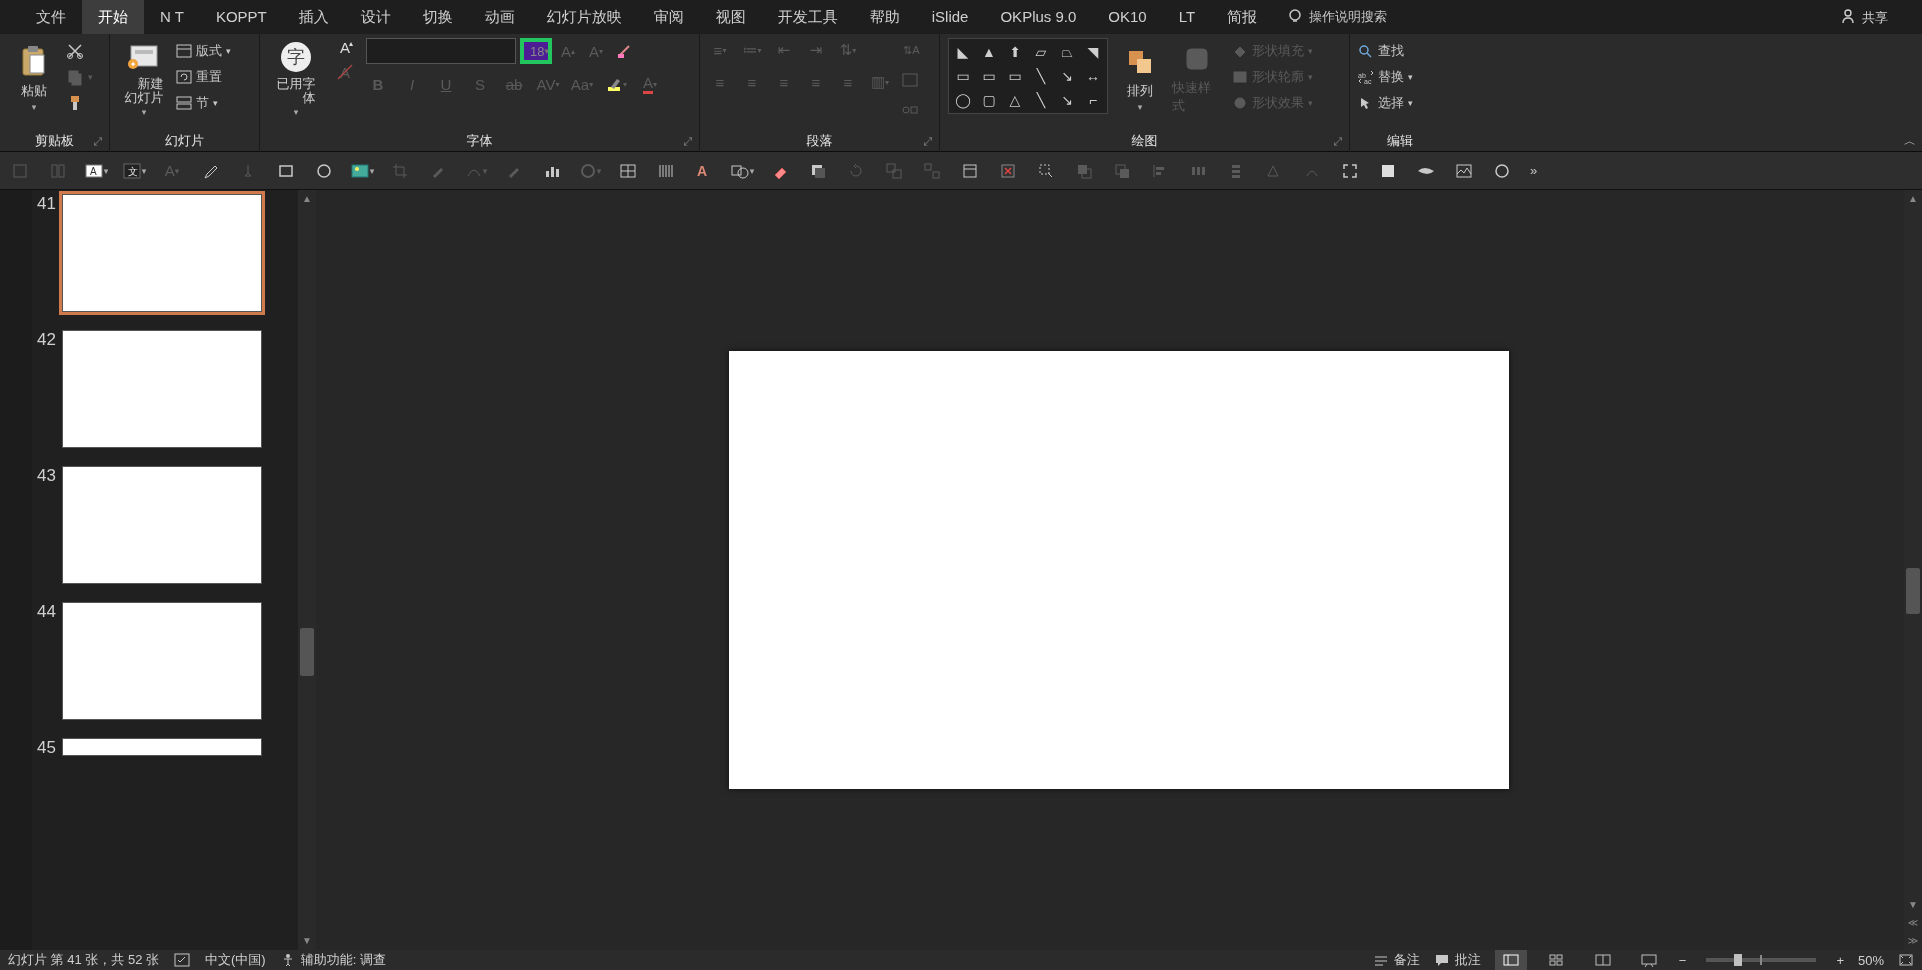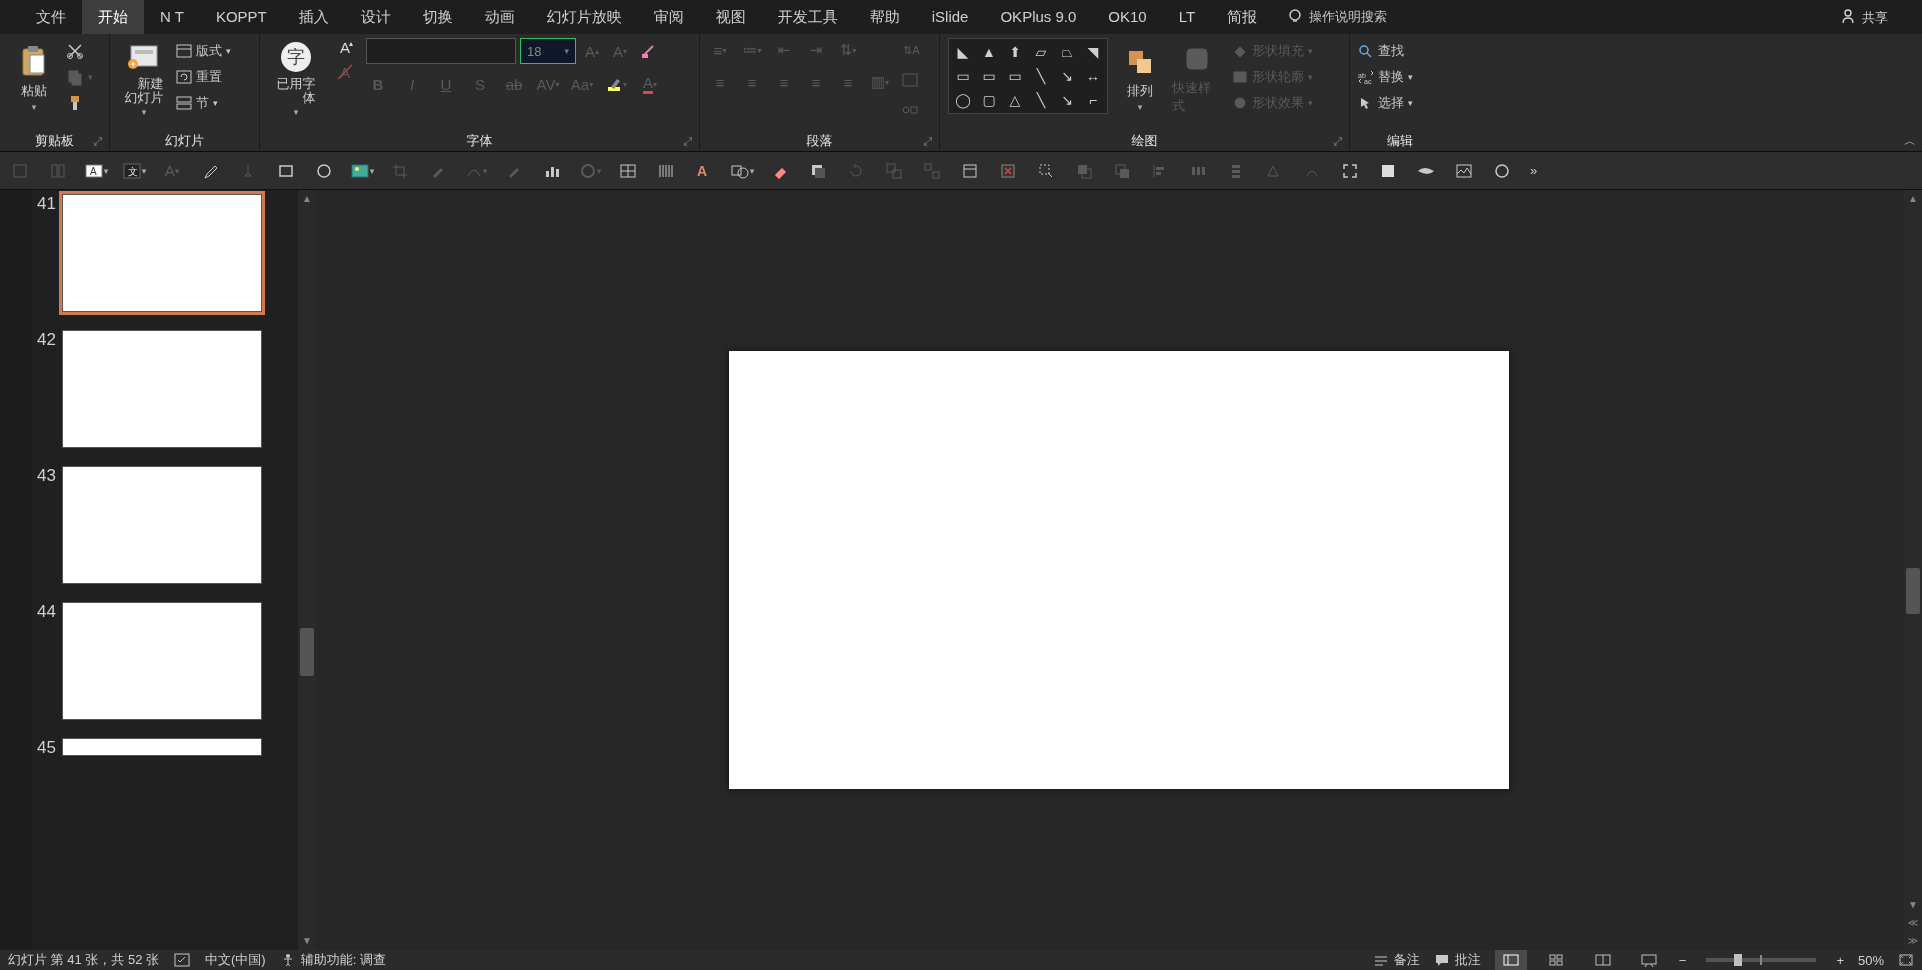--- a/index.html
+++ b/index.html
@@ -22,21 +22,21 @@
   .group-launcher { position: absolute; right: 4px; bottom: 4px; width: 14px; height: 14px; font-size: 11px; color: #888; text-align: center; line-height: 14px; }
 
   .vstack { display: flex; flex-direction: column; }
   .bigbtn { display: flex; flex-direction: column; align-items: center; justify-content: center; width: 52px; height: 80px; gap: 2px; color: #d0d0d0; font-size: 13px; }
   .bigbtn .iconbox { width: 38px; height: 36px; display: flex; align-items: center; justify-content: center; }
   .smallrow { display: flex; align-items: center; gap: 4px; height: 26px; font-size: 13px; color: #c8c8c8; }
   .disabled { color: #5a5a5a !important; }
   .disabled svg * { stroke: #5a5a5a !important; fill: #5a5a5a !important; }
 
   .fontname-box { width: 150px; height: 26px; background: #1e1e1e; border: 1px solid #555; }
-  .fontsize-box { width: 56px; height: 26px; background: #0f172a; border: 1px solid #22c55e; display: flex; align-items: center; padding: 0 6px; color: #888; font-size: 13px; justify-content: space-between; }
+  .fontsize-box { width: 32px; height: 26px; background: #4c1d95; border: 4px solid #22c55e; display: flex; align-items: center; padding: 0 6px; color: #888; font-size: 13px; justify-content: space-between; }
   .fontsize-box::after { content: "▾"; color: #777; font-size: 9px; }
 
   .mini-icon { width: 24px; height: 24px; display: inline-flex; align-items: center; justify-content: center; font-size: 15px; color: #5a5a5a; }
 
   .gallery { display: grid; grid-template-columns: repeat(6, 24px); grid-template-rows: repeat(3, 22px); gap: 2px; background: #1f1f1f; border: 1px solid #444; padding: 2px; }
   .gallery .cell { width: 24px; height: 22px; display: flex; align-items: center; justify-content: center; color: #cfcfcf; font-size: 14px; }
 
   .ribbon-collapse { position: absolute; right: 6px; bottom: 2px; color: #c8c8c8; font-size: 12px; cursor: pointer; }
   .ribbon-wrap { position: relative; }
 

